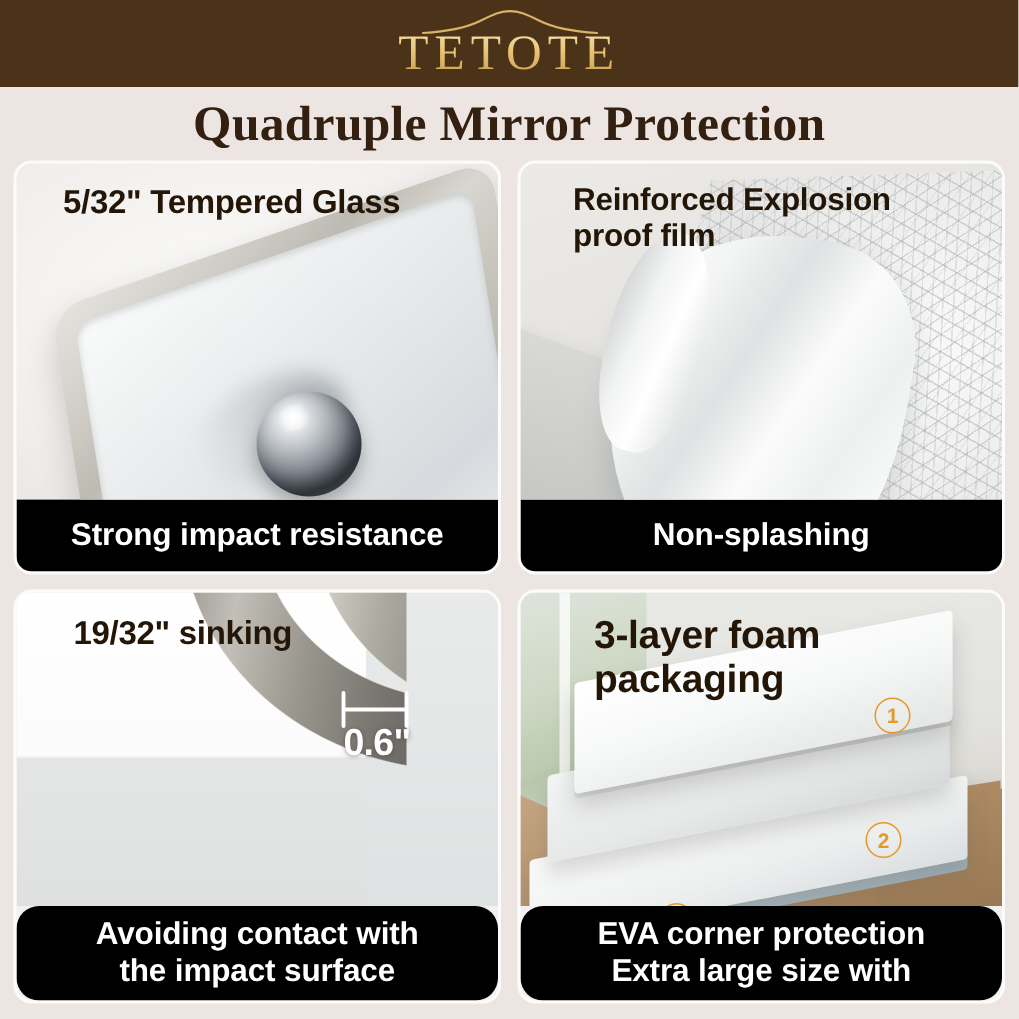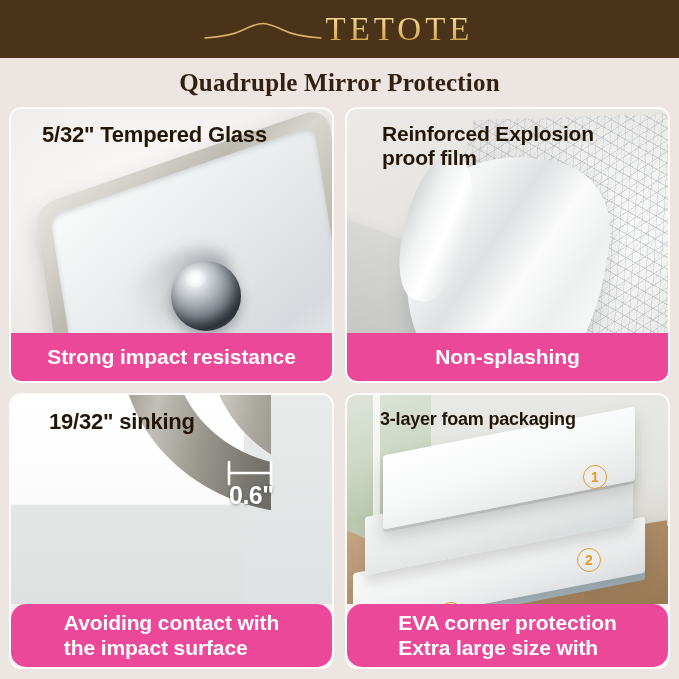--- a/index.html
+++ b/index.html
@@ -10,35 +10,35 @@
     -webkit-font-smoothing:antialiased;
   }
   .page{position:relative;width:679px;height:679px;}
 
   
   .brandbar{
     position:absolute;left:0;top:0;width:679px;height:58px;
     background:#4a3318;
     display:flex;align-items:center;justify-content:center;
   }
-  .brandwrap{position:relative;display:flex;align-items:center;}
+  .brandwrap{position:relative;display:flex;flex-direction:column;align-items:center;}
   .arch{display:block;margin-bottom:-3px;}
   .brandname{
     font-family:"Liberation Serif", serif;
     font-size:33px;letter-spacing:4px;line-height:1;
     background:linear-gradient(180deg,#f6e0a8 0%,#e7c274 45%,#c79b45 100%);
     -webkit-background-clip:text;background-clip:text;
     color:#e3bd73;-webkit-text-fill-color:transparent;
     padding:0 2px;
   }
   .title{
     position:absolute;left:0;top:60px;width:679px;height:46px;
     display:flex;align-items:center;justify-content:center;
     font-family:"Liberation Serif", serif;
-    font-size:25px;font-weight:700;color:#332010;letter-spacing:.2px;
+    font-size:33px;font-weight:700;color:#332010;letter-spacing:.2px;
   }
 
   
   .grid{
     position:absolute;left:10px;top:108px;width:659px;height:560px;
     display:grid;grid-template-columns:1fr 1fr;grid-template-rows:1fr 1fr;
     column-gap:13px;row-gap:12px;
   }
   .card{
     position:relative;overflow:hidden;border-radius:11px;
@@ -47,25 +47,25 @@
     display:flex;flex-direction:column;
   }
   .media{position:relative;flex:1 1 auto;overflow:hidden;}
   .heading{
     position:absolute;z-index:6;color:#241607;
     font-weight:700;line-height:1.12;letter-spacing:-.2px;
   }
   .h1pos{left:31px;top:14px;font-size:22px;}
   .h2pos{left:35px;top:13px;font-size:21px;}
   .h3pos{left:38px;top:15px;font-size:22px;}
-  .h4pos{left:33px;top:14px;font-size:18px;}
+  .h4pos{left:33px;top:14px;font-size:26px;padding-left:16px;}
 
   .caption{
-    flex:0 0 auto;background:#ec4899;color:#ffffff;
-    display:flex;align-items:center;justify-content:center;text-align:left;
+    flex:0 0 auto;background:#000000;color:#ffffff;
+    display:flex;align-items:center;justify-content:center;text-align:center;
     font-weight:700;line-height:1.17;letter-spacing:-.1px;
   }
   .cap1{height:48px;font-size:21px;}
   .cap2{height:63px;font-size:21px;padding:0 6px;border-radius:15px;}
 
   
   .c1bg{position:absolute;inset:0;background:
       radial-gradient(110% 85% at 50% 40%,#fbfbfa 0%,#f1efed 60%,#e6e3e0 100%);}
   .mirror{
     position:absolute;left:34px;top:48px;width:310px;height:250px;

